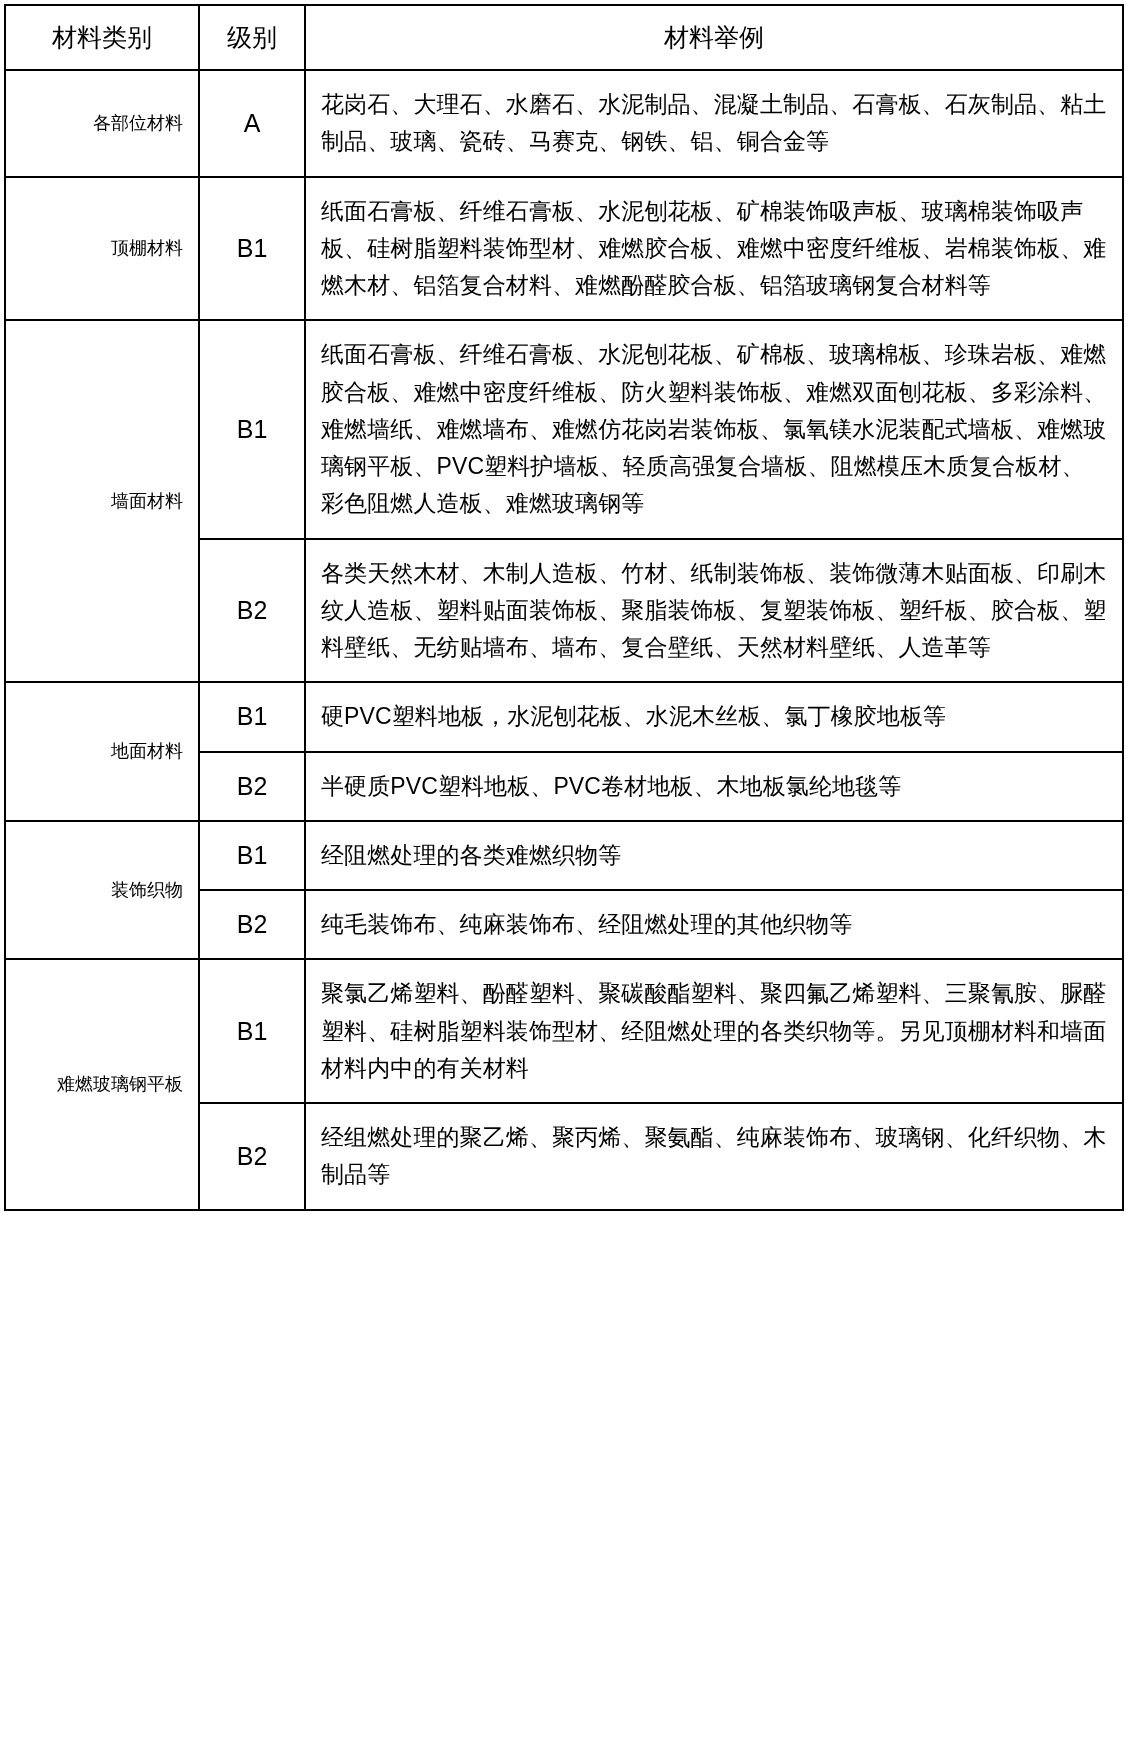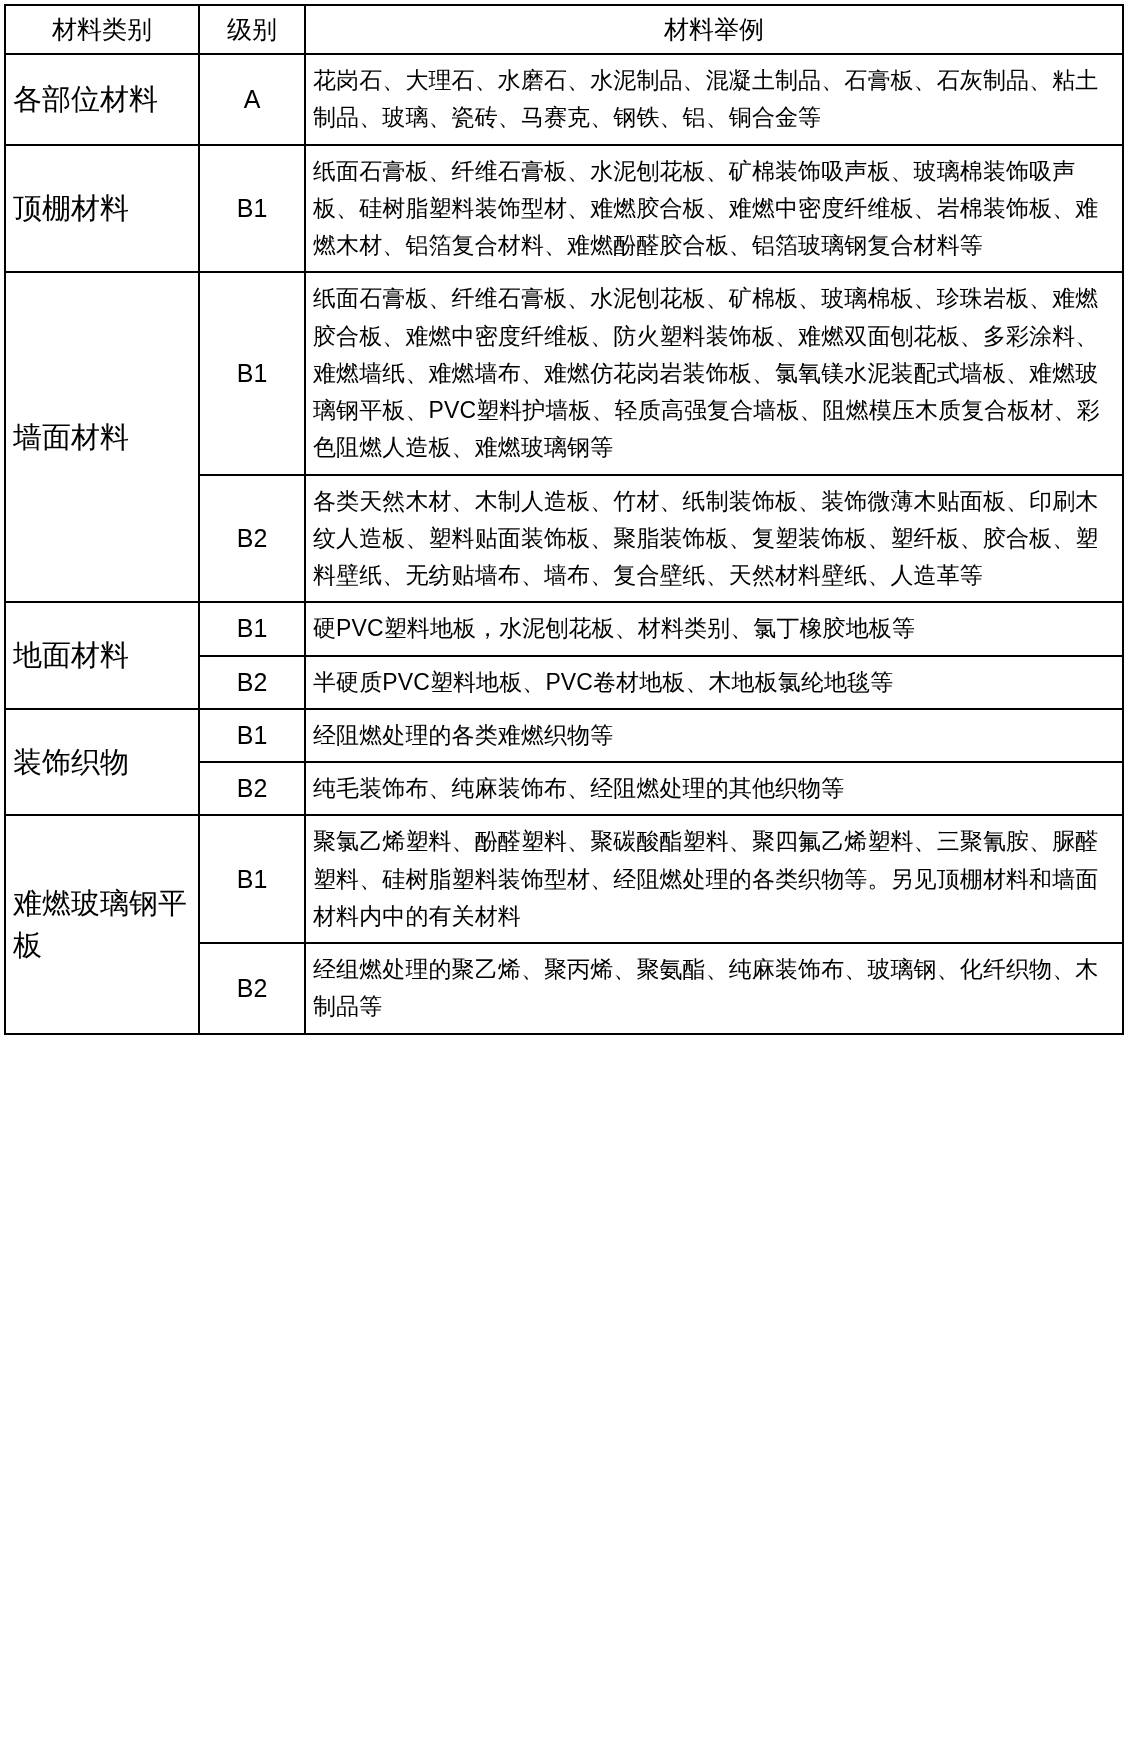--- a/index.html
+++ b/index.html
@@ -23,30 +23,30 @@
   table.material-table {
     border-collapse: collapse;
     width: 1118px;
     margin: 4px 0 0 4px;
     table-layout: fixed;
   }
   table.material-table td,
   table.material-table th {
     border: 2px solid #000000;
     vertical-align: middle;
-    padding: 7px;
+    padding: 15px;
     font-weight: normal;
   }
   col.col-category { width: 194px; }
   col.col-level    { width: 106px; }
   col.col-examples { width: 818px; }
 
   .cell-category {
-    text-align: left;
-    font-size: 29px;
+    text-align: right;
+    font-size: 18px;
     line-height: 1.45;
     padding: 8px 6px;
   }
   .cell-level {
     text-align: center;
     font-size: 25px;
     line-height: 1.4;
     padding: 8px 4px;
   }
   .cell-examples {
@@ -103,21 +103,21 @@
         <td class="cell-examples pad-mid">纸面石膏板、纤维石膏板、水泥刨花板、矿棉板、玻璃棉板、珍珠岩板、难燃胶合板、难燃中密度纤维板、防火塑料装饰板、难燃双面刨花板、多彩涂料、难燃墙纸、难燃墙布、难燃仿花岗岩装饰板、氯氧镁水泥装配式墙板、难燃玻璃钢平板、PVC塑料护墙板、轻质高强复合墙板、阻燃模压木质复合板材、彩色阻燃人造板、难燃玻璃钢等</td>
       </tr>
       <tr>
         <td class="cell-level">B2</td>
         <td class="cell-examples pad-mid">各类天然木材、木制人造板、竹材、纸制装饰板、装饰微薄木贴面板、印刷木纹人造板、塑料贴面装饰板、聚脂装饰板、复塑装饰板、塑纤板、胶合板、塑料壁纸、无纺贴墙布、墙布、复合壁纸、天然材料壁纸、人造革等</td>
       </tr>
 
       <tr>
         <td class="cell-category" rowspan="2">地面材料</td>
         <td class="cell-level">B1</td>
-        <td class="cell-examples pad-small">硬PVC塑料地板，水泥刨花板、材料类别、氯丁橡胶地板等</td>
+        <td class="cell-examples pad-small">硬PVC塑料地板，水泥刨花板、水泥木丝板、氯丁橡胶地板等</td>
       </tr>
       <tr>
         <td class="cell-level">B2</td>
         <td class="cell-examples pad-small">半硬质PVC塑料地板、PVC卷材地板、木地板氯纶地毯等</td>
       </tr>
 
       <tr>
         <td class="cell-category" rowspan="2">装饰织物</td>
         <td class="cell-level">B1</td>
         <td class="cell-examples pad-small">经阻燃处理的各类难燃织物等</td>

